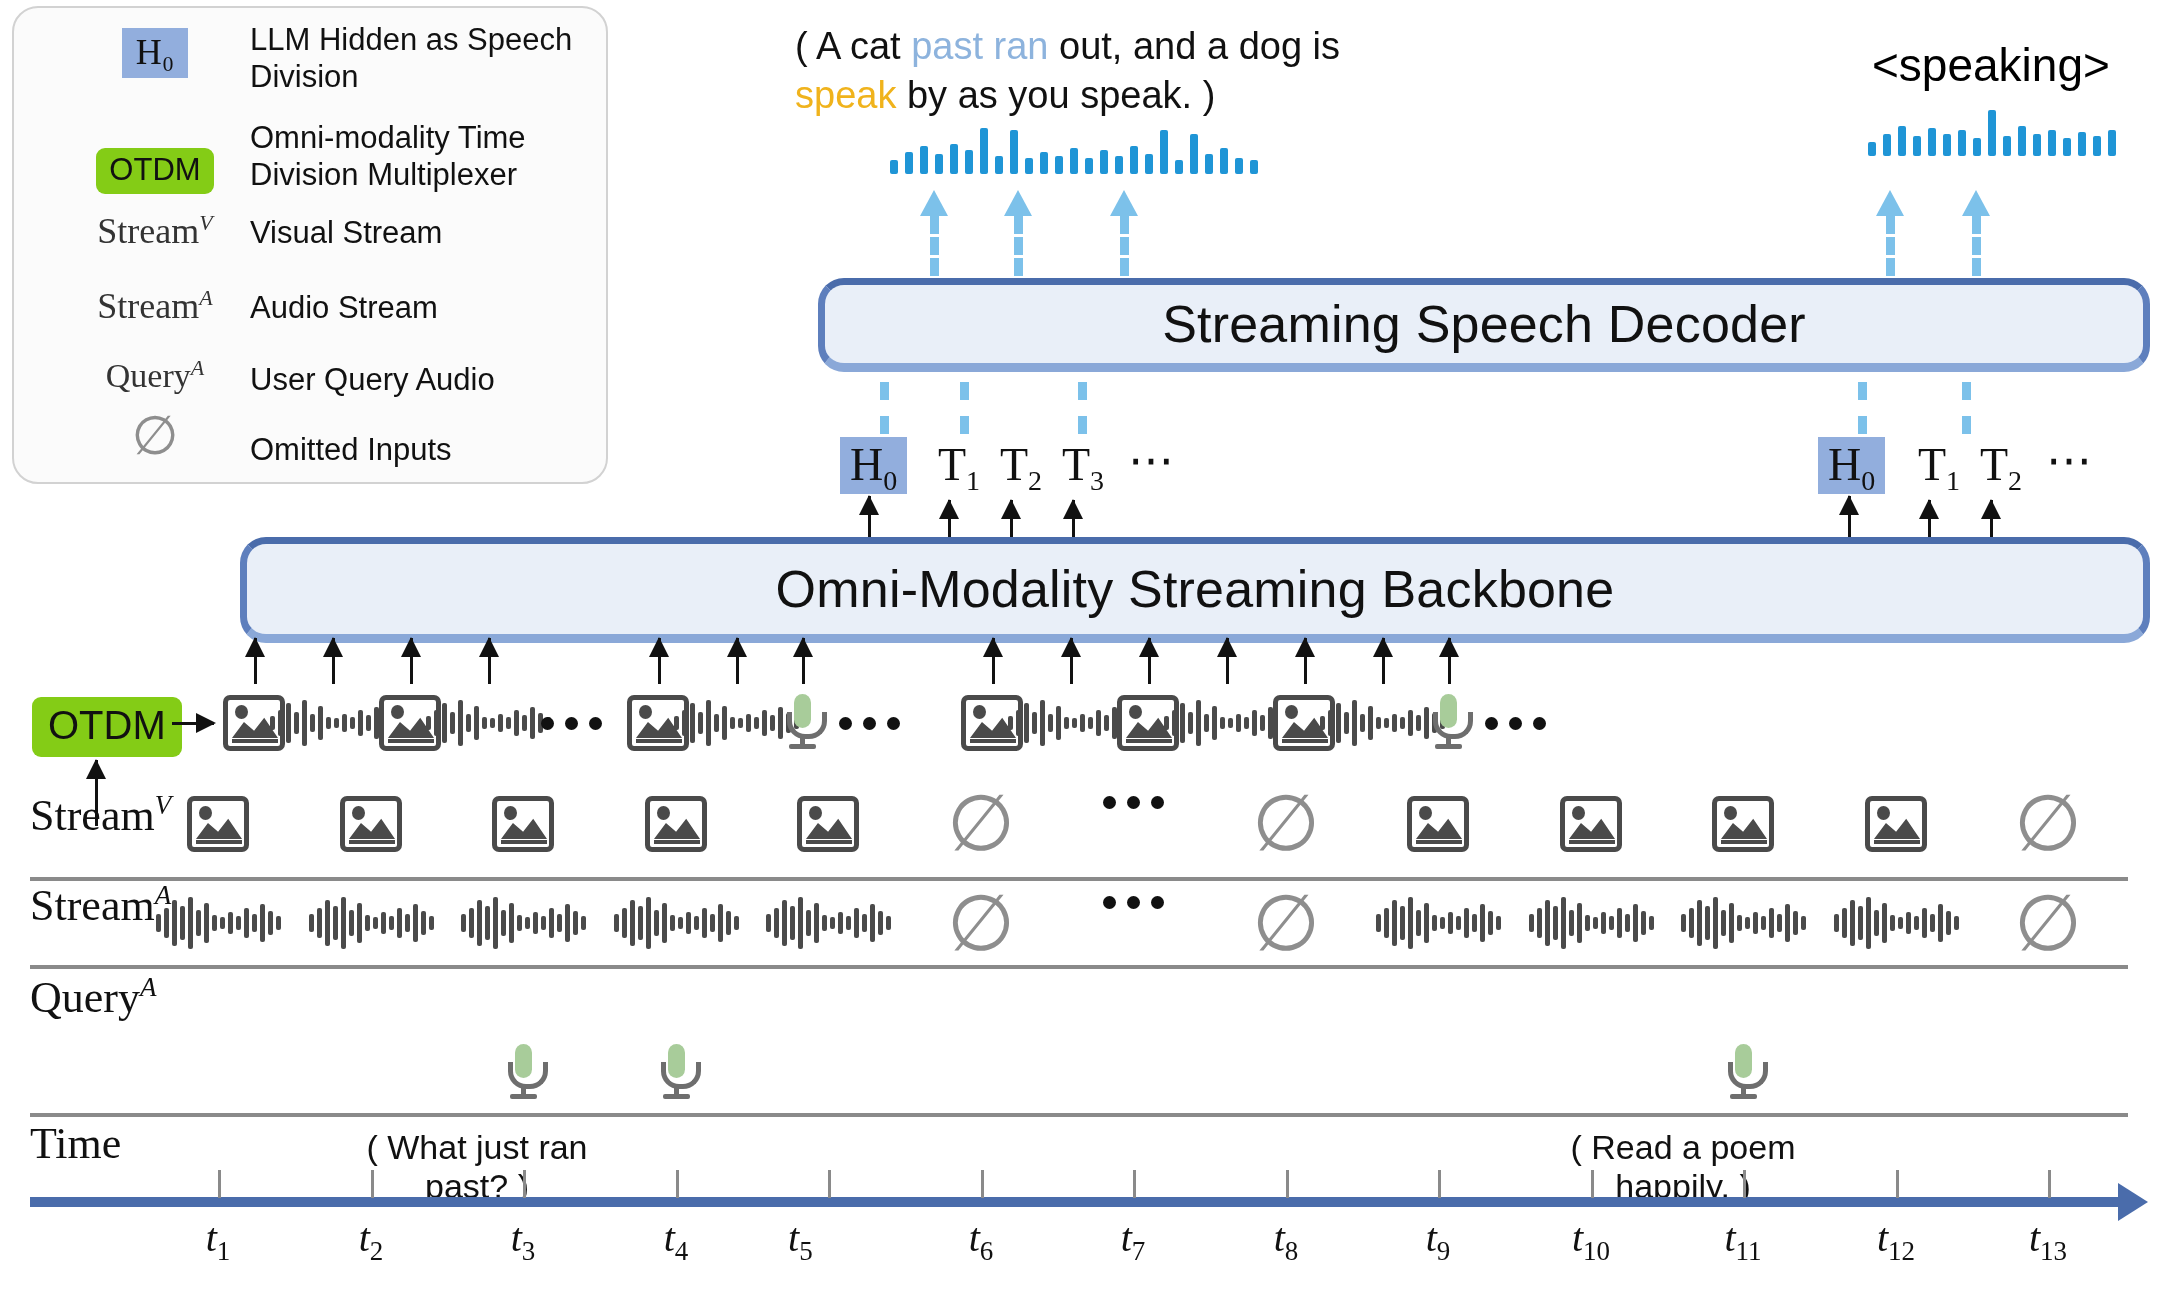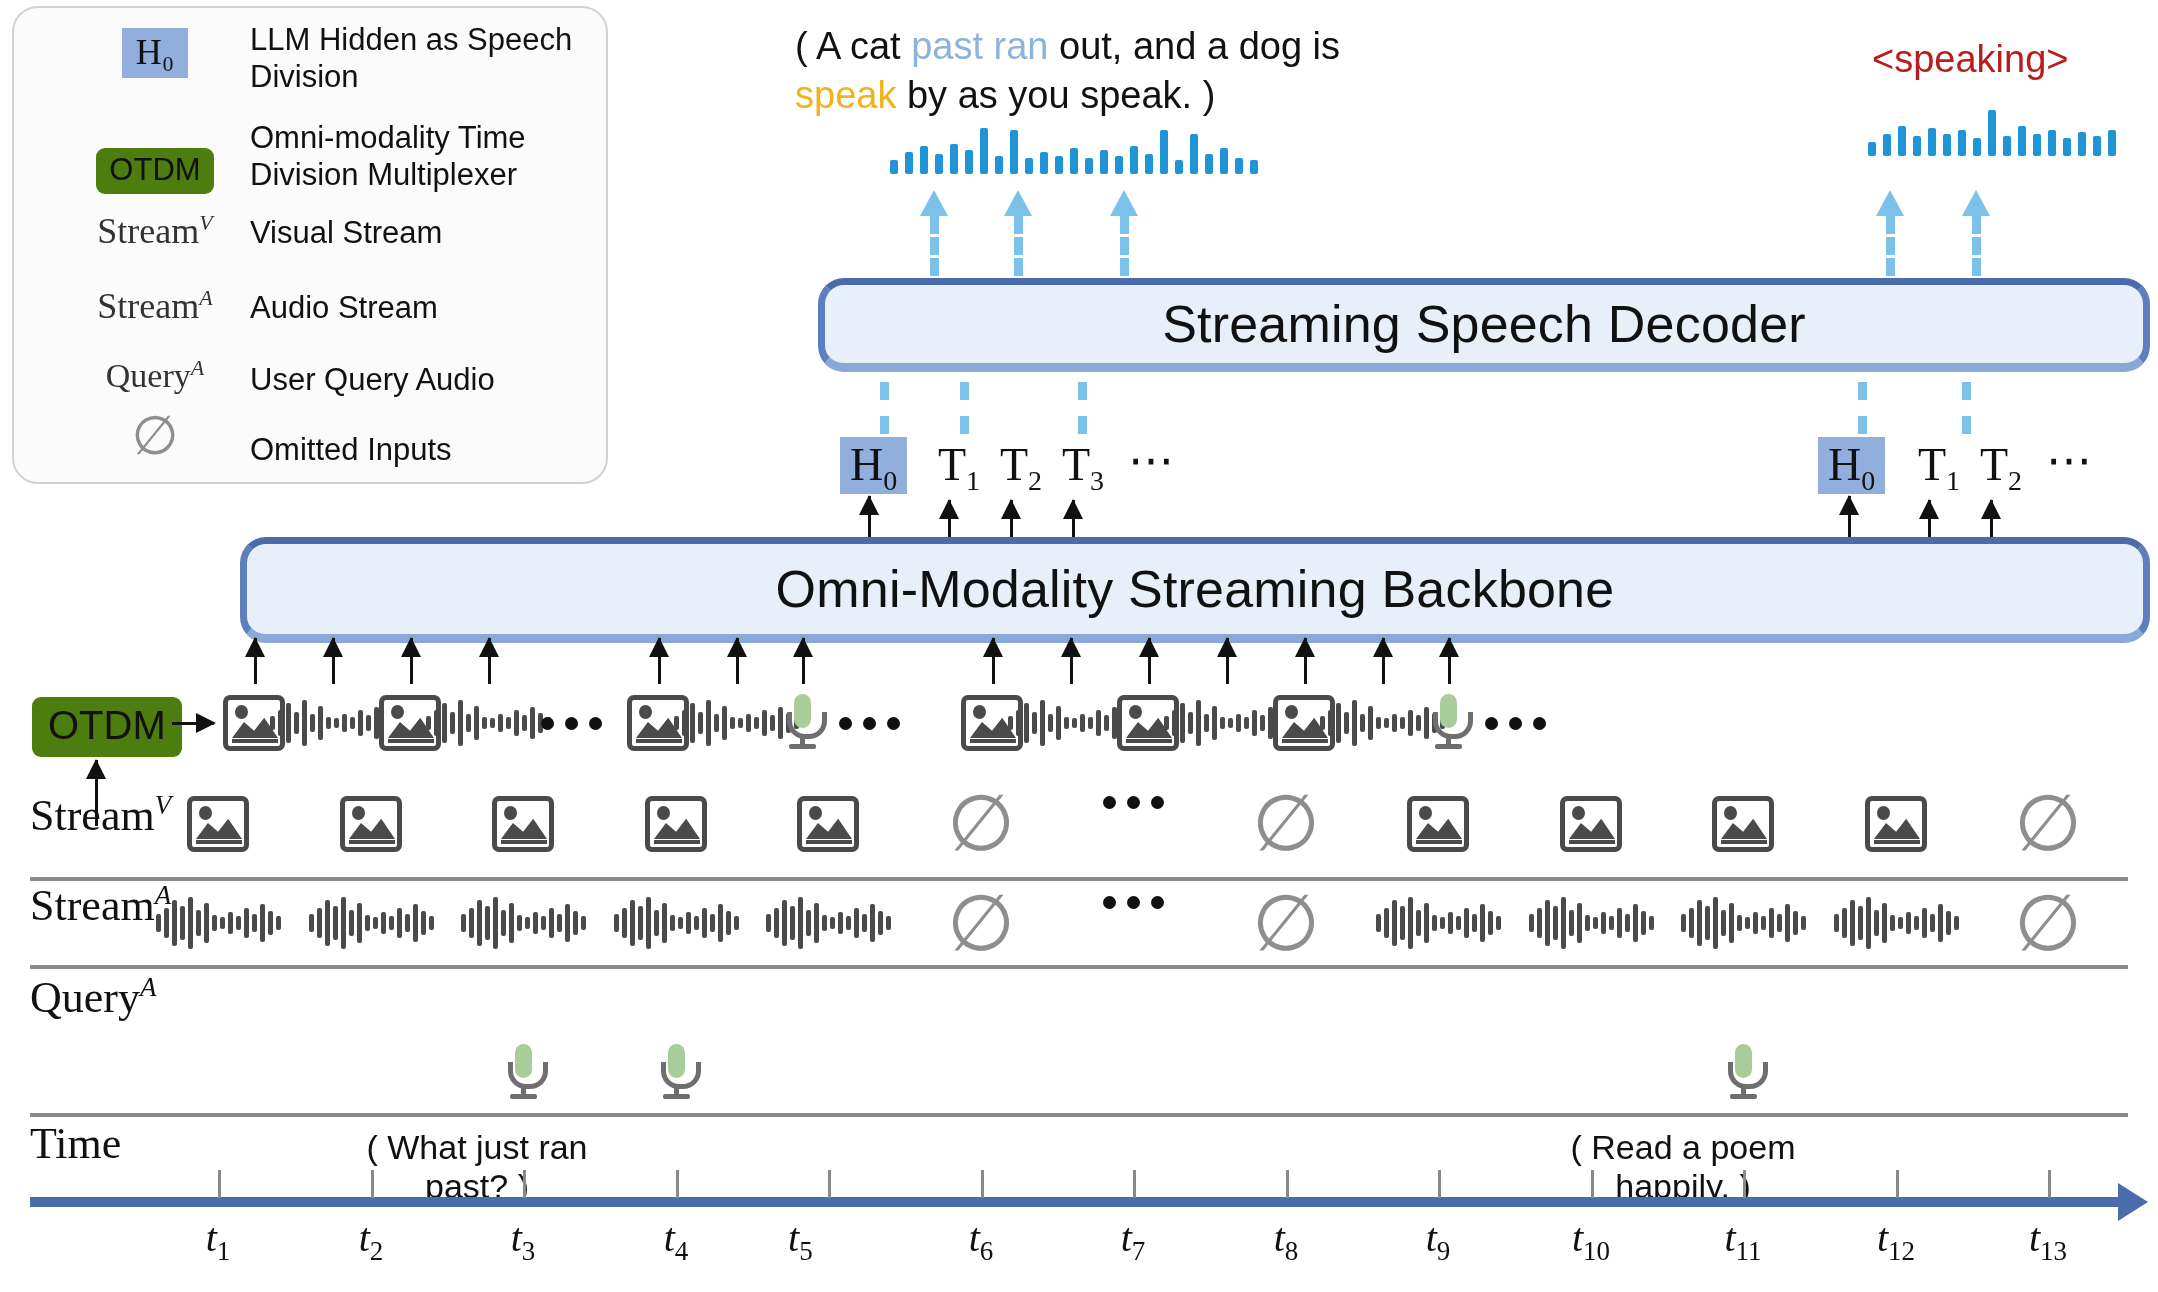--- a/index.html
+++ b/index.html
@@ -6,21 +6,21 @@
   body{width:2158px;height:1292px;position:relative;overflow:hidden;
        font-family:"Liberation Sans",sans-serif;color:#111;}
   .abs{position:absolute;}
 
   
   #legend{left:12px;top:6px;width:596px;height:478px;
           border:2px solid #d2d2d2;border-radius:26px;background:#fbfbfb;box-sizing:border-box;}
   .leg-txt{font-size:31px;line-height:1.18;color:#111;}
   .h0chip{display:inline-block;background:#92aedd;color:#111;
           font-family:"Liberation Serif",serif;font-size:36px;padding:3px 14px 5px;}
-  .otdmchip{display:inline-block;background:#4d7c0f;color:#111;border-radius:9px;
+  .otdmchip{display:inline-block;background:#84cc16;color:#111;border-radius:9px;
             font-size:31px;padding:4px 13px 6px;}
   .sym-serif{font-family:"Liberation Serif",serif;font-size:36px;color:#333;}
   .sym-serif sup{font-size:22px;font-style:italic;}
   .nullsym{font-family:"Liberation Serif",serif;font-size:54px;color:#8e8e8e;line-height:0.8;}
 
   
   .modbox{border-radius:26px;box-sizing:border-box;
           background:#e9eff8;
           border-top:7px solid #4a6cab;
           border-left:7px solid #5e7fbd;
@@ -78,21 +78,21 @@
 
   
   #tl{left:30px;top:1197px;width:2090px;height:10px;background:#4a6cab;}
   #tlhead{left:2118px;top:1183px;width:0;height:0;border-top:19px solid transparent;
           border-bottom:19px solid transparent;border-left:30px solid #4a6cab;}
   .tick{width:3px;height:28px;background:#8a8a8a;}
   .tlabel{font-family:"Liberation Serif",serif;font-style:italic;font-size:40px;color:#111;}
   .tlabel sub{font-size:27px;font-style:normal;}
 
   .cap-text{font-size:34px;color:#111;}
-  .speakhdr{font-size:38px;color:#b91c1c;}
+  .speakhdr{font-size:46px;color:#000000;}
   .bubble{font-size:38px;line-height:1.28;color:#111;}
   .c-blue{color:#8db3dd;}
   .c-gold{color:#f0b31c;}
 </style>
 </head>
 <body>
 
 <div class="abs" id="legend"></div>
 
 <div class="abs" style="left:60px;top:28px;width:190px;text-align:center;">

